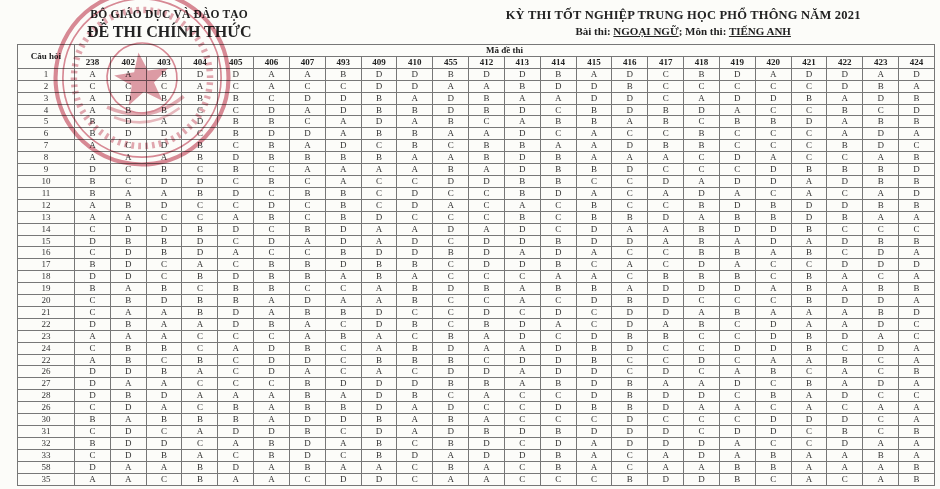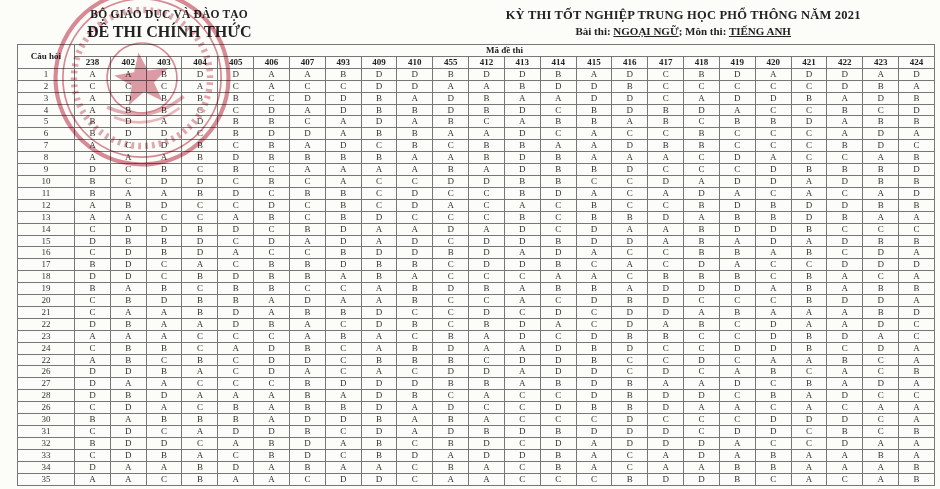--- a/index.html
+++ b/index.html
@@ -986,21 +986,21 @@
           <td class="ans">A</td>
           <td class="ans">D</td>
           <td class="ans">A</td>
           <td class="ans">B</td>
           <td class="ans">A</td>
           <td class="ans">A</td>
           <td class="ans">B</td>
           <td class="ans">A</td>
         </tr>
         <tr>
-          <th>34</th>
+          <th>58</th>
           <td class="ans">D</td>
           <td class="ans">A</td>
           <td class="ans">A</td>
           <td class="ans">B</td>
           <td class="ans">D</td>
           <td class="ans">A</td>
           <td class="ans">B</td>
           <td class="ans">A</td>
           <td class="ans">A</td>
           <td class="ans">C</td>

